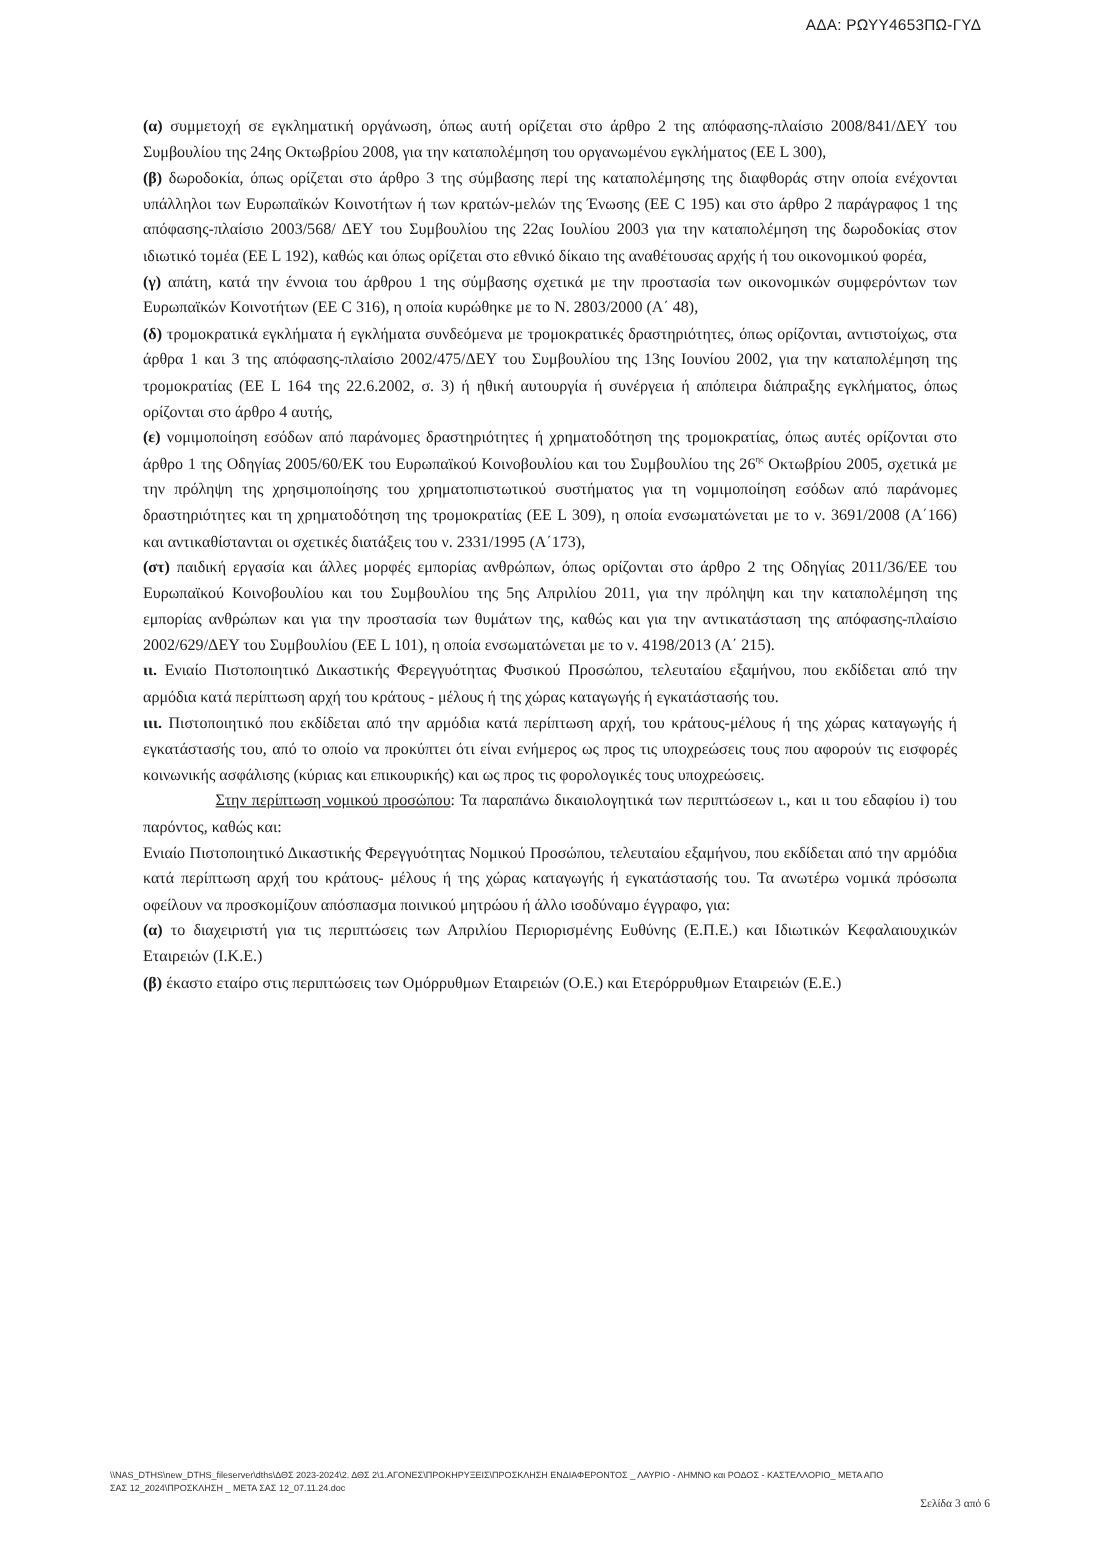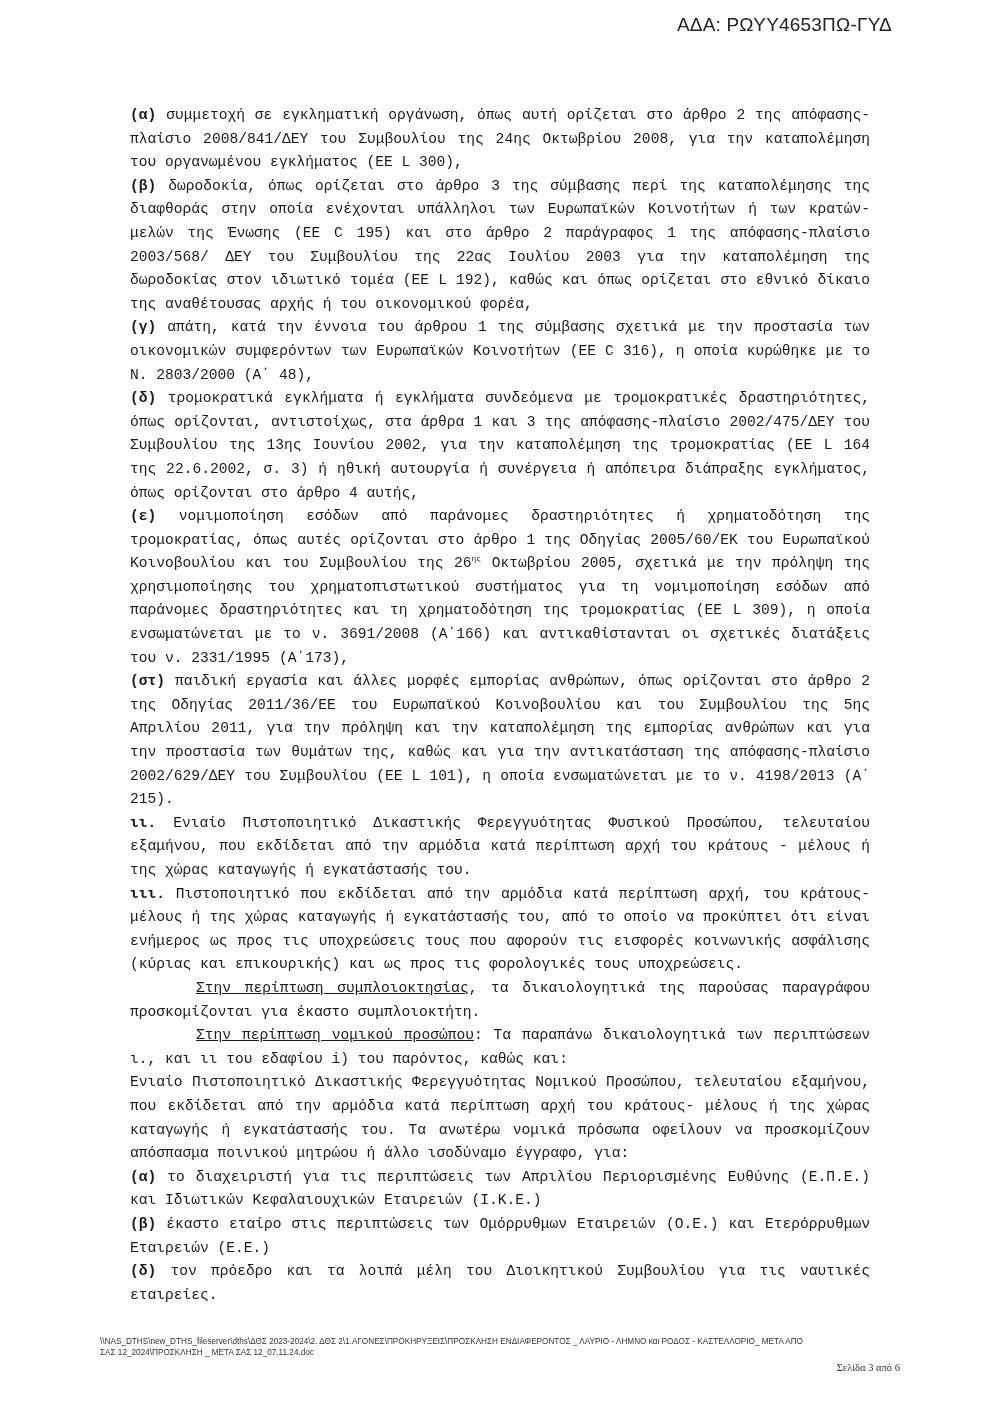--- a/index.html
+++ b/index.html
@@ -1,21 +1,21 @@
 <!DOCTYPE html>
 <html><head>
 <meta charset="utf-8">
 <style>
   html, body { margin: 0; padding: 0; background: #ffffff; }
   body { width: 1000px; height: 1414px; position: relative; overflow: hidden;
          font-family: "Liberation Sans", sans-serif; color: #111; }
   .ada { position: absolute; top: 14px; right: 108px; font-family: "Liberation Sans", sans-serif;
-         font-size: 19px; color: #222; letter-spacing: 0.2px; }
+         font-size: 14px; color: #222; letter-spacing: 0.2px; }
   .body-text { position: absolute; left: 130px; top: 104px; width: 740px;
-               font-family: Liberation Mono, monospace; font-size: 14.6px; line-height: 23.6px;
+               font-family: Liberation Serif, serif; font-size: 14.6px; line-height: 23.6px;
                text-align: justify; color: #1a1a1a; }
   .item { margin-left: 62px; }
   .roman { margin-left: 32px; }
   .sub { margin-left: 62px; }
   .para-indent { text-indent: 66px; }
   .lbl { font-weight: bold; }
   .ul { text-decoration: underline; }
   sup { font-size: 8px; line-height: 0; }
   .p { margin: 0; }
   .footer { position: absolute; left: 100px; width: 800px; top: 1336px; text-align: left;
@@ -32,26 +32,24 @@
   <p class="p item"><span class="lbl">(α)</span> <span>συμμετοχή σε εγκληματική οργάνωση, όπως αυτή ορίζεται στο άρθρο 2 της απόφασης-πλαίσιο 2008/841/ΔΕΥ του Συμβουλίου της 24ης Οκτωβρίου 2008, για την καταπολέμηση του οργανωμένου εγκλήματος (ΕΕ L 300),</span></p>
   <p class="p item"><span class="lbl">(β)</span> <span>δωροδοκία, όπως ορίζεται στο άρθρο 3 της σύμβασης περί της καταπολέμησης της διαφθοράς στην οποία ενέχονται υπάλληλοι των Ευρωπαϊκών Κοινοτήτων ή των κρατών-μελών της Ένωσης (ΕΕ C 195) και στο άρθρο 2 παράγραφος 1 της απόφασης-πλαίσιο 2003/568/ ΔΕΥ του Συμβουλίου της 22ας Ιουλίου 2003 για την καταπολέμηση της δωροδοκίας στον ιδιωτικό τομέα (ΕΕ L 192), καθώς και όπως ορίζεται στο εθνικό δίκαιο της αναθέτουσας αρχής ή του οικονομικού φορέα,</span></p>
   <p class="p item"><span class="lbl">(γ)</span> <span>απάτη, κατά την έννοια του άρθρου 1 της σύμβασης σχετικά με την προστασία των οικονομικών συμφερόντων των Ευρωπαϊκών Κοινοτήτων (ΕΕ C 316), η οποία κυρώθηκε με το Ν. 2803/2000 (Α΄ 48),</span></p>
   <p class="p item"><span class="lbl">(δ)</span> <span>τρομοκρατικά εγκλήματα ή εγκλήματα συνδεόμενα με τρομοκρατικές δραστηριότητες, όπως ορίζονται, αντιστοίχως, στα άρθρα 1 και 3 της απόφασης-πλαίσιο 2002/475/ΔΕΥ του Συμβουλίου της 13ης Ιουνίου 2002, για την καταπολέμηση της τρομοκρατίας (ΕΕ L 164 της 22.6.2002, σ. 3) ή ηθική αυτουργία ή συνέργεια ή απόπειρα διάπραξης εγκλήματος, όπως ορίζονται στο άρθρο 4 αυτής,</span></p>
   <p class="p item"><span class="lbl">(ε)</span> <span>νομιμοποίηση εσόδων από παράνομες δραστηριότητες ή χρηματοδότηση της τρομοκρατίας, όπως αυτές ορίζονται στο άρθρο 1 της Οδηγίας 2005/60/ΕΚ του Ευρωπαϊκού Κοινοβουλίου και του Συμβουλίου της 26</span><sup>ης</sup><span> Οκτωβρίου 2005, σχετικά με την πρόληψη της χρησιμοποίησης του χρηματοπιστωτικού συστήματος για τη νομιμοποίηση εσόδων από παράνομες δραστηριότητες και τη χρηματοδότηση της τρομοκρατίας (ΕΕ L 309), η οποία ενσωματώνεται με το ν. 3691/2008 (Α΄166) και αντικαθίστανται οι σχετικές διατάξεις του ν. 2331/1995 (Α΄173),</span></p>
   <p class="p item"><span class="lbl">(στ)</span> <span>παιδική εργασία και άλλες μορφές εμπορίας ανθρώπων, όπως ορίζονται στο άρθρο 2 της Οδηγίας 2011/36/ΕΕ του Ευρωπαϊκού Κοινοβουλίου και του Συμβουλίου της 5ης Απριλίου 2011, για την πρόληψη και την καταπολέμηση της εμπορίας ανθρώπων και για την προστασία των θυμάτων της, καθώς και για την αντικατάσταση της απόφασης-πλαίσιο 2002/629/ΔΕΥ του Συμβουλίου (ΕΕ L 101), η οποία ενσωματώνεται με το ν. 4198/2013 (Α΄ 215).</span></p>
 
   <p class="p roman"><span class="lbl">ιι.</span> <span>Ενιαίο Πιστοποιητικό Δικαστικής Φερεγγυότητας Φυσικού Προσώπου, τελευταίου εξαμήνου, που εκδίδεται από την αρμόδια κατά περίπτωση αρχή του κράτους - μέλους ή της χώρας καταγωγής ή εγκατάστασής του.</span></p>
   <p class="p roman"><span class="lbl">ιιι.</span> <span>Πιστοποιητικό που εκδίδεται από την αρμόδια κατά περίπτωση αρχή, του κράτους-μέλους ή της χώρας καταγωγής ή εγκατάστασής του, από το οποίο να προκύπτει ότι είναι ενήμερος ως προς τις υποχρεώσεις τους που αφορούν τις εισφορές κοινωνικής ασφάλισης (κύριας και επικουρικής) και ως προς τις φορολογικές τους υποχρεώσεις.</span></p>
 
-  <p class="p para-indent"><span class="ul">Στην περίπτωση συμπλοιοκτησίας</span><span>, τα δικαιολογητικά της παρούσας παραγράφου προσκομίζονται για έκαστο συμπλοιοκτήτη.</span></p>
   <p class="p para-indent"><span class="ul">Στην περίπτωση νομικού προσώπου</span><span>:  Τα παραπάνω δικαιολογητικά των περιπτώσεων ι., και ιι  του εδαφίου i) του παρόντος, καθώς και:</span></p>
   <p class="p">Ενιαίο Πιστοποιητικό Δικαστικής Φερεγγυότητας Νομικού Προσώπου, τελευταίου εξαμήνου, που εκδίδεται από την αρμόδια κατά περίπτωση αρχή του κράτους- μέλους ή της χώρας καταγωγής ή εγκατάστασής του. Τα ανωτέρω νομικά πρόσωπα οφείλουν να προσκομίζουν απόσπασμα ποινικού μητρώου ή άλλο ισοδύναμο έγγραφο, για:</p>
 
   <p class="p sub"><span class="lbl">(α)</span> <span>το διαχειριστή για τις περιπτώσεις των Απριλίου Περιορισμένης Ευθύνης (Ε.Π.Ε.)  και Ιδιωτικών Κεφαλαιουχικών Εταιρειών (Ι.Κ.Ε.)</span></p>
   <p class="p sub"><span class="lbl">(β)</span> <span>έκαστο εταίρο στις περιπτώσεις των Ομόρρυθμων Εταιρειών (Ο.Ε.) και Ετερόρρυθμων Εταιρειών (Ε.Ε.)</span></p>
-  <p class="p sub"><span class="lbl">(δ)</span> <span>τον πρόεδρο και τα λοιπά μέλη του Διοικητικού Συμβουλίου για τις ναυτικές εταιρείες.</span></p>
 </div>
 
 <div class="footer">
   <div>\\NAS_DTHS\new_DTHS_fileserver\dths\ΔΘΣ 2023-2024\2. ΔΘΣ 2\1.ΑΓΟΝΕΣ\ΠΡΟΚΗΡΥΞΕΙΣ\ΠΡΟΣΚΛΗΣΗ ΕΝΔΙΑΦΕΡΟΝΤΟΣ _ ΛΑΥΡΙΟ - ΛΗΜΝΟ και ΡΟΔΟΣ - ΚΑΣΤΕΛΛΟΡΙΟ_ ΜΕΤΑ ΑΠΟ</div>
   <div>ΣΑΣ 12_2024\ΠΡΟΣΚΛΗΣΗ _ ΜΕΤΑ ΣΑΣ 12_07.11.24.doc</div>
 </div>
 <div class="pageno">Σελίδα 3 από 6</div>
 
 </body></html>

